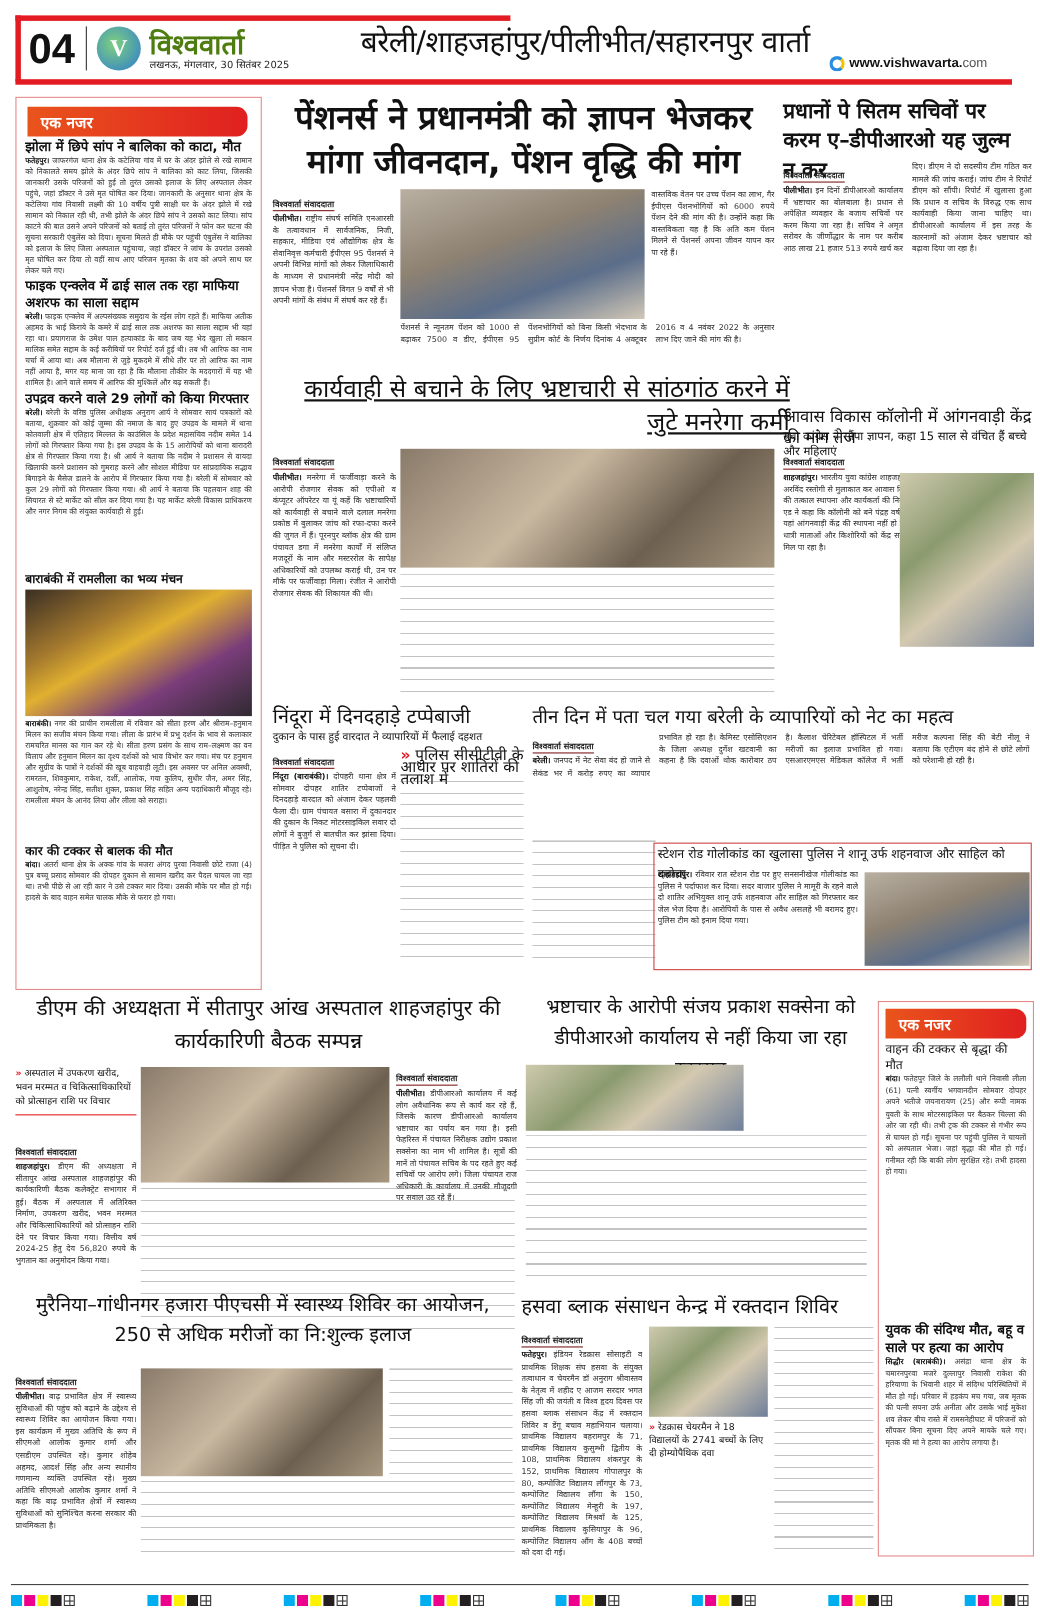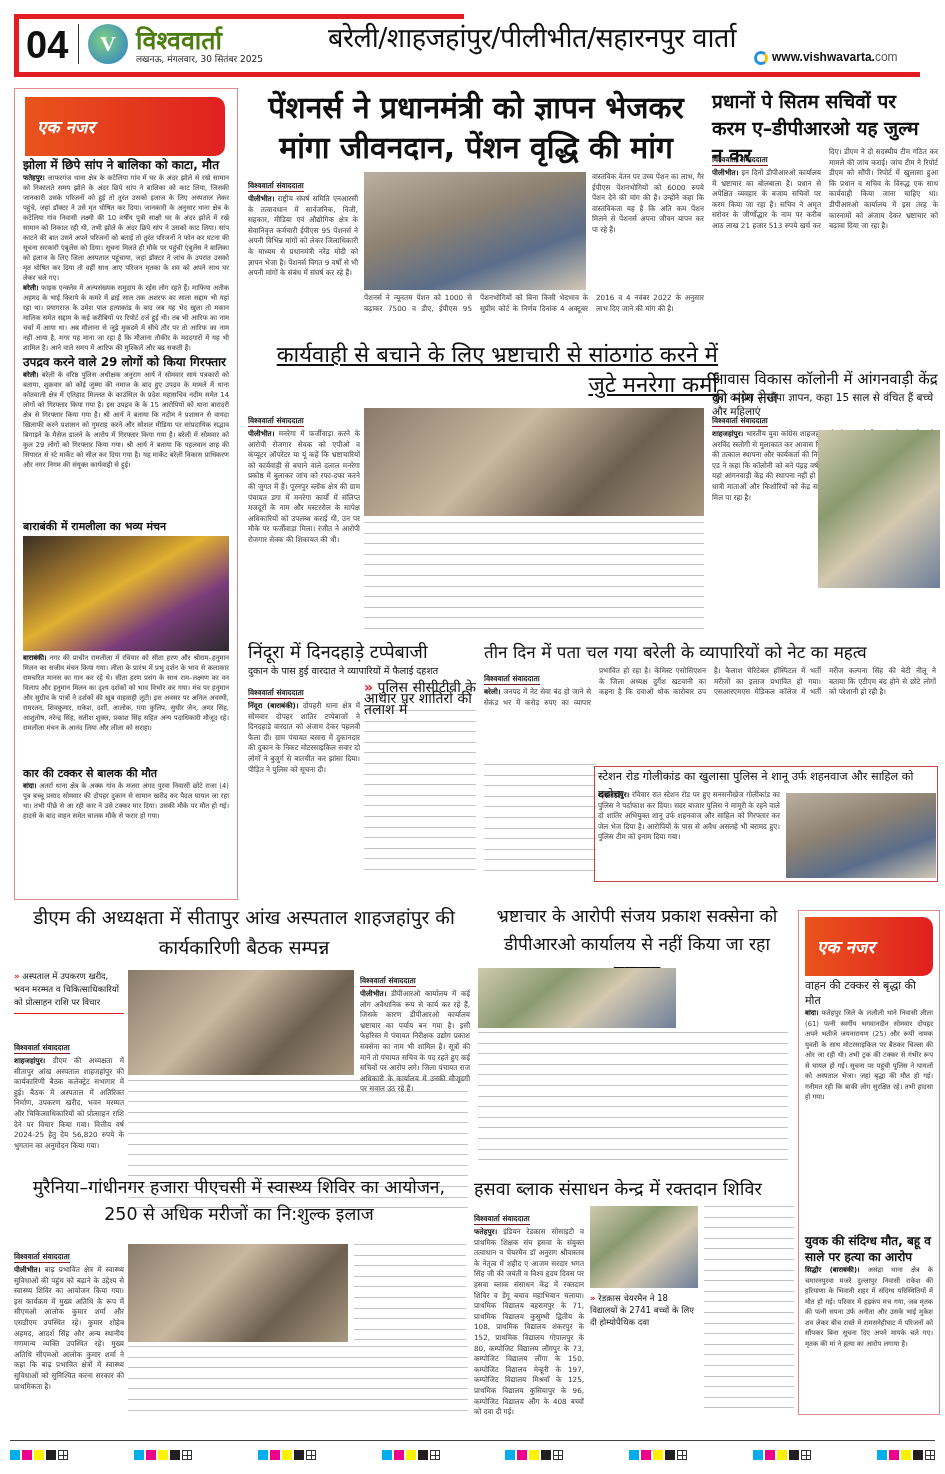--- a/index.html
+++ b/index.html
@@ -10,21 +10,21 @@
 .pageno{left:26px;top:24px;font-family:"Liberation Sans",sans-serif;font-size:38px;font-weight:bold;color:#111;}
 .vsep{left:78px;top:24px;width:1px;height:40px;background:#333;}
 .logo{left:88px;top:24px;width:40px;height:40px;border-radius:50%;background:radial-gradient(circle at 40% 40%,#7fd07f,#2b7bd0);display:flex;align-items:center;justify-content:center;color:#fff;font-weight:bold;font-size:22px;font-family:"Liberation Serif",serif;}
 .brand{left:136px;top:22px;font-size:25px;font-weight:bold;color:#4d7c0f;}
 .dateline{left:136px;top:52px;font-size:9px;color:#222;}
 .section-title{left:328px;top:18px;font-size:27px;color:#111;letter-spacing:-0.5px;}
 .website{left:754px;top:50px;font-size:12px;font-weight:bold;font-family:"Liberation Sans",sans-serif;color:#111;}
 .website .ie{display:inline-block;width:14px;height:14px;border-radius:50%;border:3px solid #2a8ee0;border-right-color:#f5c400;vertical-align:middle;margin-right:4px;}
 .website .tld{font-weight:normal;color:#555;}
 .box{border:1.5px solid #e58a8a;}
-.eknajar{background:linear-gradient(90deg,#e9541c,#e02020);color:#fff;font-weight:bold;font-size:17px;padding:18px 12px;border-radius:0 10px 10px 0;font-style:italic;}
+.eknajar{background:linear-gradient(90deg,#e9541c,#e02020);color:#fff;font-weight:bold;font-size:14px;padding:4px 12px;border-radius:0 10px 10px 0;}
 .hl{font-weight:bold;color:#111;}
 .body{font-size:7.2px;line-height:10.6px;color:#333;text-align:justify;}
 .byline{font-size:7.5px;font-weight:bold;color:#222;border-bottom:1px solid #7f1d1d;padding-bottom:1px;margin-bottom:2px;display:inline-block;}
 .loc{font-weight:bold;color:#111;}
 .photo{background:linear-gradient(135deg,#8a7a6a,#c9b8a0 40%,#6d6050 70%,#a89880);}
 .photo2{background:linear-gradient(160deg,#b9b0a2,#8e8272 40%,#5a6d8a 70%,#d2c8b6);}
 .photo3{background:linear-gradient(150deg,#3a2e24,#a57a2e 30%,#e0b030 45%,#7a3d7a 70%,#2f2a30);}
 .photo4{background:linear-gradient(140deg,#cfcaae,#8b9a6f 35%,#d4c9b0 60%,#6f7f9a);}
 .arrow{color:#e31b23;font-weight:bold;}
 .hr{height:1px;background:#444;}
@@ -48,20 +48,21 @@
 <div class="abs dateline">लखनऊ,   मंगलवार, 30 सितंबर 2025</div>
 <div class="abs section-title">बरेली/शाहजहांपुर/पीलीभीत/सहारनपुर वार्ता</div>
 <div class="abs website"><span class="ie"></span><span>www.vishwavarta.</span><span class="tld">com</span></div>
 <div class="abs redline"></div>
 
 <div class="abs box" style="left:14px;top:88px;width:224px;height:812px;">
   <div style="margin:8px 0 0 10px;width:200px;" class="eknajar">एक नजर</div>
   <div style="padding:2px 8px;">
     <div class="hl" style="font-size:12px;line-height:15px;">झोला में छिपे सांप ने बालिका को काटा, मौत</div>
     <div class="body" style="font-size:6.8px;line-height:10px;"><span class="loc">फतेहपुर।</span> <span>जाफरगंज थाना क्षेत्र के कटेलिया गांव में घर के अंदर झोले से रखे सामान को निकालते समय झोले के अंदर छिपे सांप ने बालिका को काट लिया, जिसकी जानकारी उसके परिजनों को हुई तो तुरंत उसको इलाज के लिए अस्पताल लेकर पहुंचे, जहां डॉक्टर ने उसे मृत घोषित कर दिया। जानकारी के अनुसार थाना क्षेत्र के कटेलिया गांव निवासी लक्ष्मी की 10 वर्षीय पुत्री साक्षी घर के अंदर झोले में रखे सामान को निकाल रही थी, तभी झोले के अंदर छिपे सांप ने उसको काट लिया। सांप काटने की बात उसने अपने परिजनों को बताई तो तुरंत परिजनों ने फोन कर घटना की सूचना सरकारी एंबुलेंस को दिया। सूचना मिलते ही मौके पर पहुंची एंबुलेंस ने बालिका को इलाज के लिए जिला अस्पताल पहुंचाया, जहां डॉक्टर ने जांच के उपरांत उसको मृत घोषित कर दिया तो वहीं साथ आए परिजन मृतका के शव को अपने साथ घर लेकर चले गए।</span></div>
+    <div class="hl" style="font-size:12px;line-height:15px;margin-top:2px;">फाइक एन्क्लेव में ढाई साल तक रहा माफिया अशरफ का साला सद्दाम</div>
     <div class="body" style="font-size:6.8px;line-height:10px;"><span class="loc">बरेली।</span> <span>फाइक एन्क्लेव में अल्पसंख्यक समुदाय के रईस लोग रहते हैं। माफिया अतीक अहमद के भाई किराये के कमरे में ढाई साल तक अशरफ का साला सद्दाम भी यहां रहा था। प्रयागराज के उमेश पाल हत्याकांड के बाद जब यह भेद खुला तो मकान मालिक समेत सद्दाम के कई करीबियों पर रिपोर्ट दर्ज हुई थी। तब भी आरिफ का नाम चर्चा में आया था। अब मौलाना से जुड़े मुकदमे में सीधे तौर पर तो आरिफ का नाम नहीं आया है, मगर यह माना जा रहा है कि मौलाना तौकीर के मददगारों में यह भी शामिल है। आने वाले समय में आरिफ की मुश्किलें और बढ़ सकती हैं।</span></div>
     <div class="hl" style="font-size:12px;line-height:15px;margin-top:2px;">उपद्रव करने वाले 29 लोगों को किया गिरफ्तार</div>
     <div class="body" style="font-size:6.8px;line-height:10px;height:148px;overflow:hidden;"><span class="loc">बरेली।</span> <span>बरेली के वरिष्ठ पुलिस अधीक्षक अनुराग आर्य ने सोमवार सायं पत्रकारों को बताया, शुक्रवार को कोई जुम्मा की नमाज के बाद हुए उपद्रव के मामले में थाना कोतवाली क्षेत्र में एतिहाद मिल्लत के काउंसिल के प्रदेश महासचिव नदीम समेत 14 लोगों को गिरफ्तार किया गया है। इस उपद्रव के के 15 आरोपियों को थाना बारादरी क्षेत्र से गिरफ्तार किया गया है। श्री आर्य ने बताया कि नदीम ने प्रशासन से वायदा खिलाफी करने प्रशासन को गुमराह करने और सोशल मीडिया पर सांप्रदायिक सद्भाव बिगाड़ने के मैसेज डालने के आरोप में गिरफ्तार किया गया है। बरेली में सोमवार को कुल 29 लोगों को गिरफ्तार किया गया। श्री आर्य ने बताया कि पहलवान शाह की सियारत से स्टे मार्केट को सील कर दिया गया है। यह मार्केट बरेली विकास प्राधिकरण और नगर निगम की संयुक्त कार्यवाही से हुई।</span></div>
     <div class="hl" style="font-size:11px;line-height:14px;margin-top:2px;">बाराबंकी में रामलीला का भव्य मंचन</div>
     <div class="photo3" style="height:115px;margin:2px 0;"></div>
     <div class="body" style="font-size:6.8px;line-height:10px;height:112px;overflow:hidden;"><span class="loc">बाराबंकी।</span> <span>नगर की प्राचीन रामलीला में रविवार को सीता हरण और श्रीराम–हनुमान मिलन का सजीव मंचन किया गया। लीला के प्रारंभ में प्रभु दर्शन के भाव से कलाकार रामचरित मानस का गान कर रहे थे। सीता हरण प्रसंग के साथ राम–लक्ष्मण का वन विलाप और हनुमान मिलन का दृश्य दर्शकों को भाव विभोर कर गया। मंच पर हनुमान और सुग्रीव के पात्रों ने दर्शकों की खूब वाहवाही लूटी। इस अवसर पर अनिल अवस्थी, रामरतन, शिवकुमार, राकेश, दर्शी, आलोक, गया कुलिप, सुधीर जैन, अमर सिंह, आशुतोष, नरेन्द्र सिंह, सतीश शुक्ल, प्रकाश सिंह सहित अन्य पदाधिकारी मौजूद रहे। रामलीला मंचन के आनंद लिया और लीला को सराहा।</span></div>
     <div class="hl" style="font-size:11px;line-height:14px;margin-top:2px;">कार की टक्कर से बालक की मौत</div>
     <div class="body" style="font-size:6.8px;line-height:10px;"><span class="loc">बांदा।</span> <span>अतर्रा थाना क्षेत्र के अक्क गांव के मजरा अंगद पुरवा निवासी छोटे राजा (4) पुत्र बच्चू प्रसाद सोमवार की दोपहर दुकान से सामान खरीद कर पैदल घायल जा रहा था। तभी पीछे से आ रही कार ने उसे टक्कर मार दिया। उसकी मौके पर मौत हो गई। हादसे के बाद वाहन समेत चालक मौके से फरार हो गया।</span></div>
   </div>
 </div>

